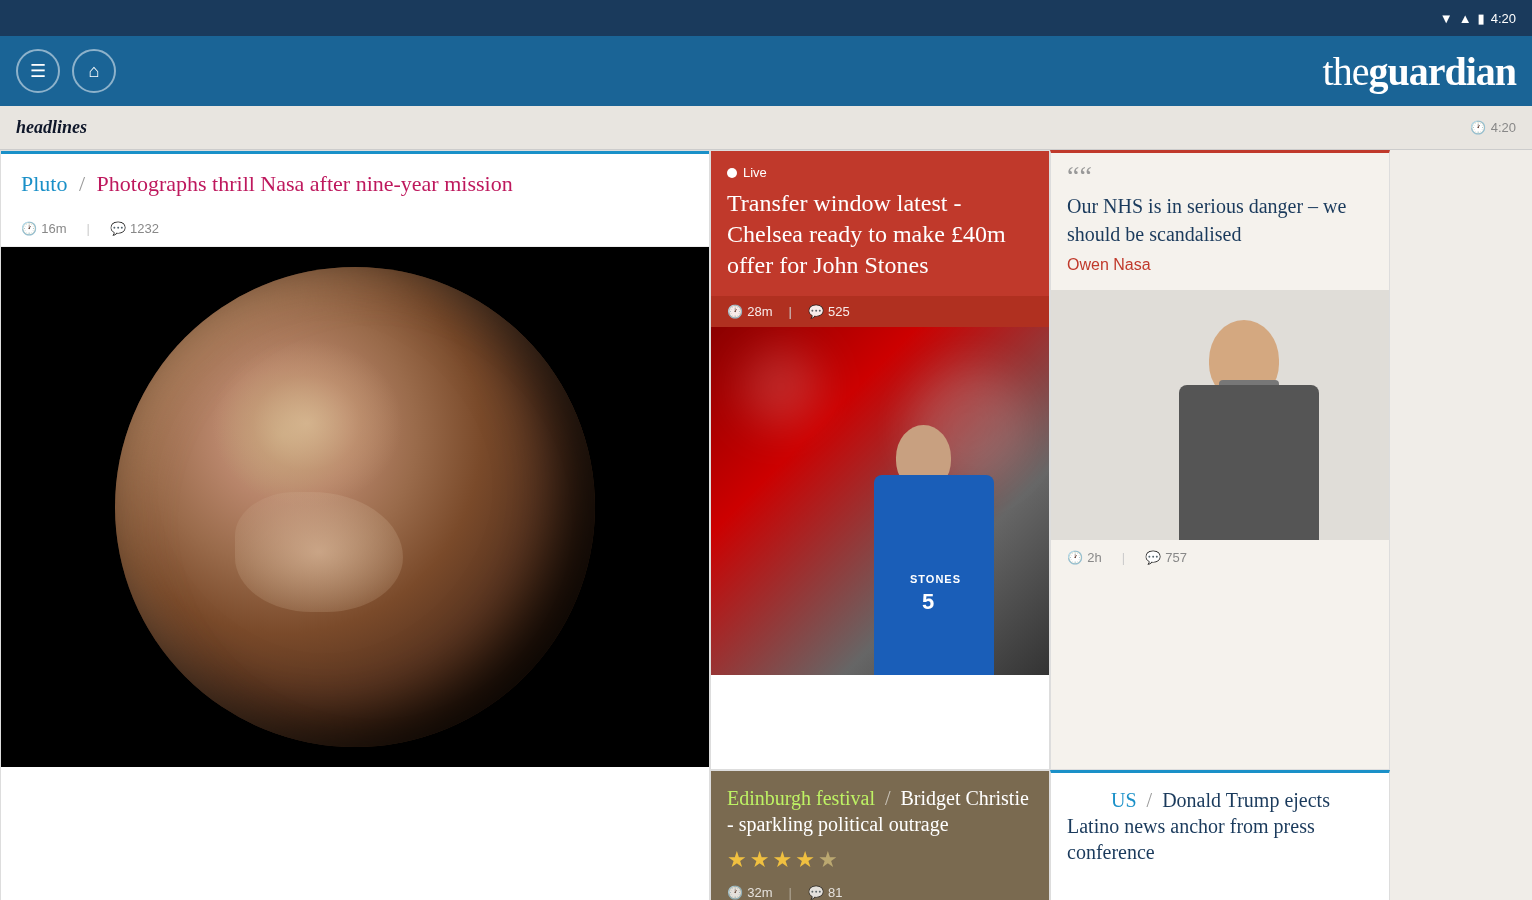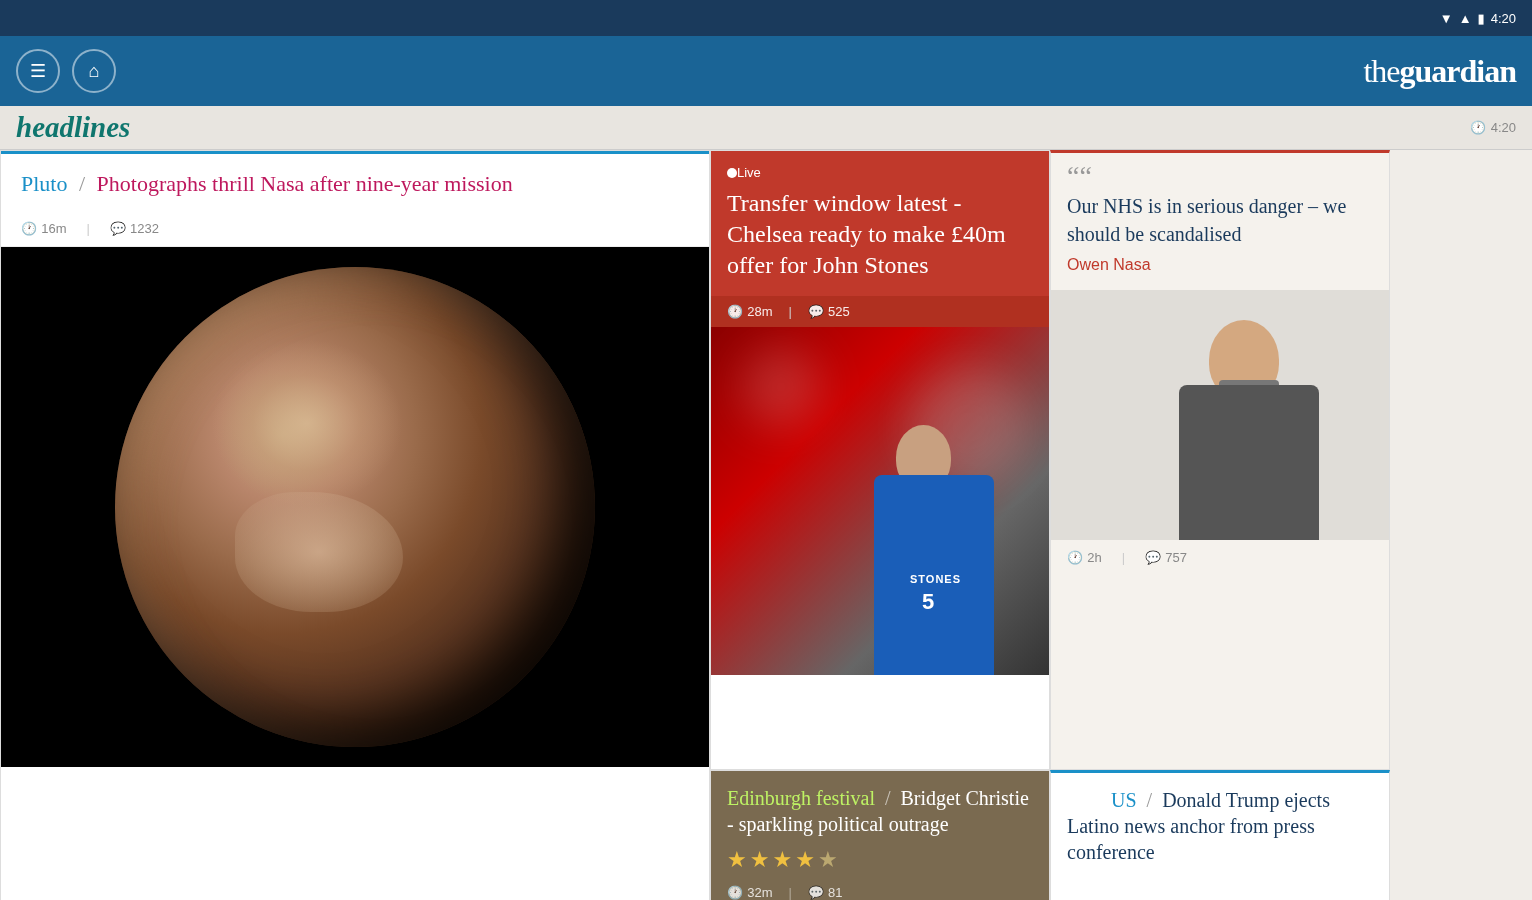--- a/index.html
+++ b/index.html
@@ -33,41 +33,41 @@
       width: 44px; height: 44px;
       border: 2px solid rgba(255,255,255,0.5);
       border-radius: 50%;
       display: flex; align-items: center; justify-content: center;
       color: white;
       cursor: pointer;
       font-size: 18px;
     }
     .guardian-logo {
       color: white;
-      font-size: 32px;
+      font-size: 40px;
       font-family: Georgia, serif;
       font-weight: bold;
       letter-spacing: -1px;
     }
     .guardian-logo span.the { font-weight: 300; }
     .guardian-logo span.guardian { font-weight: 800; }
 
     
     .headlines-bar {
       background: #e8e5e0;
       height: 44px;
       display: flex;
       align-items: center;
       padding: 0 16px;
       border-bottom: 1px solid #ccc;
       justify-content: space-between;
     }
     .headlines-title {
-      color: #0f766e;
-      font-size: 29px;
+      color: #0f172a;
+      font-size: 18px;
       font-weight: bold;
       font-family: Georgia, serif;
       font-style: italic;
     }
     .headlines-time {
       color: #888;
       font-size: 13px;
       font-family: Arial, sans-serif;
       display: flex; align-items: center; gap: 4px;
     }
@@ -161,20 +161,21 @@
       background: white;
     }
     .card-transfer-top {
       background: #c0392b;
       padding: 14px 16px;
       color: white;
     }
     .live-badge {
       display: flex;
       align-items: center;
+      gap: 6px;
       font-size: 13px;
       font-family: Arial, sans-serif;
       margin-bottom: 8px;
     }
     .live-dot {
       width: 10px; height: 10px;
       border-radius: 50%;
       background: white;
     }
     .transfer-title {

